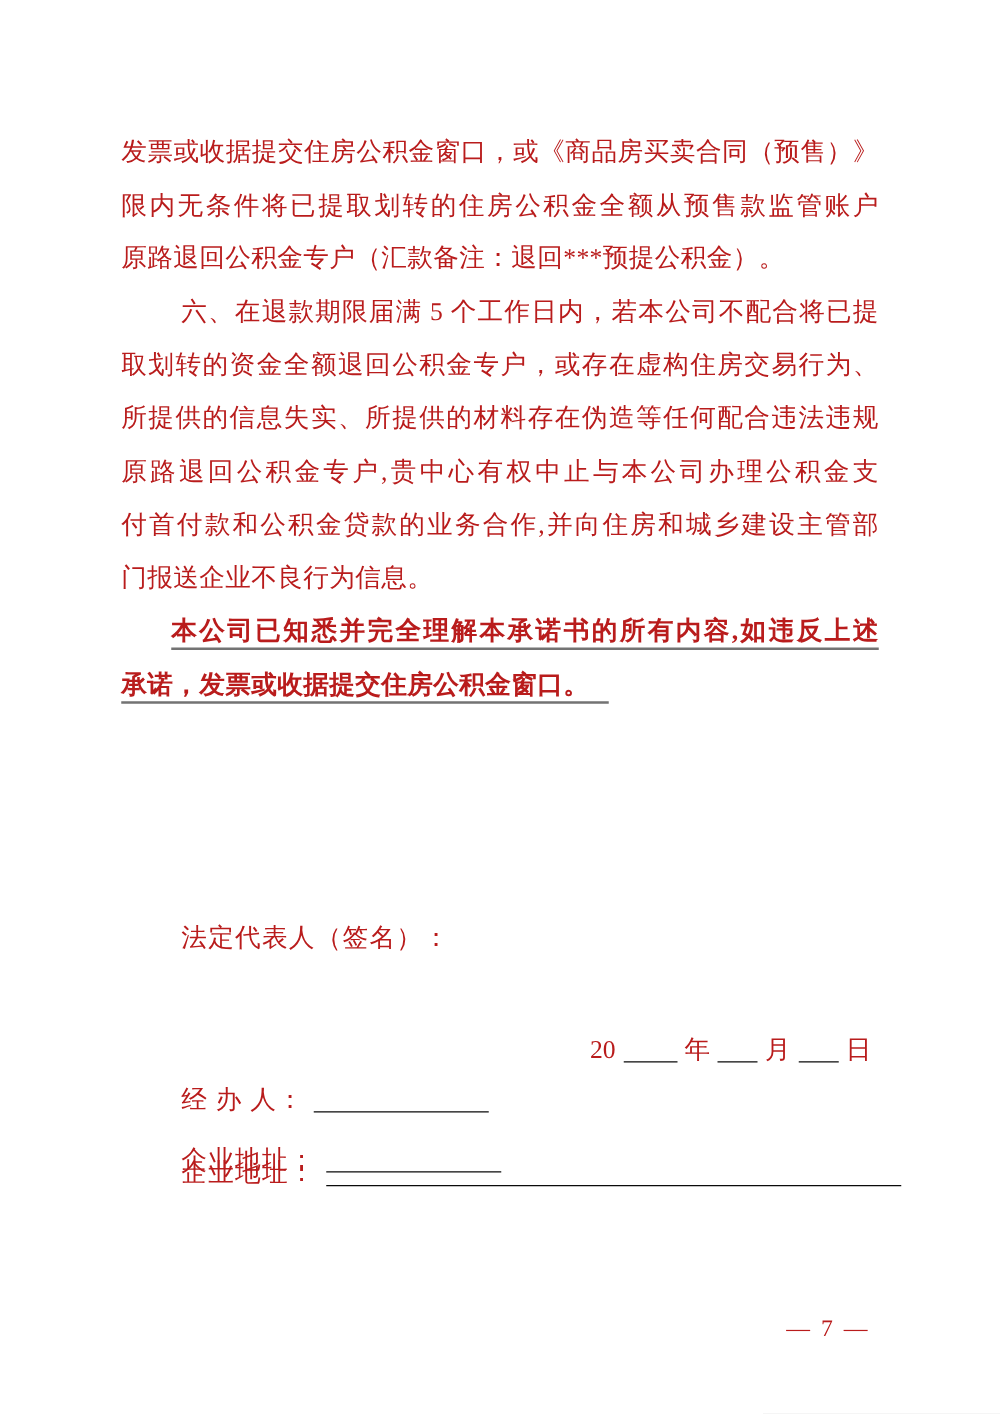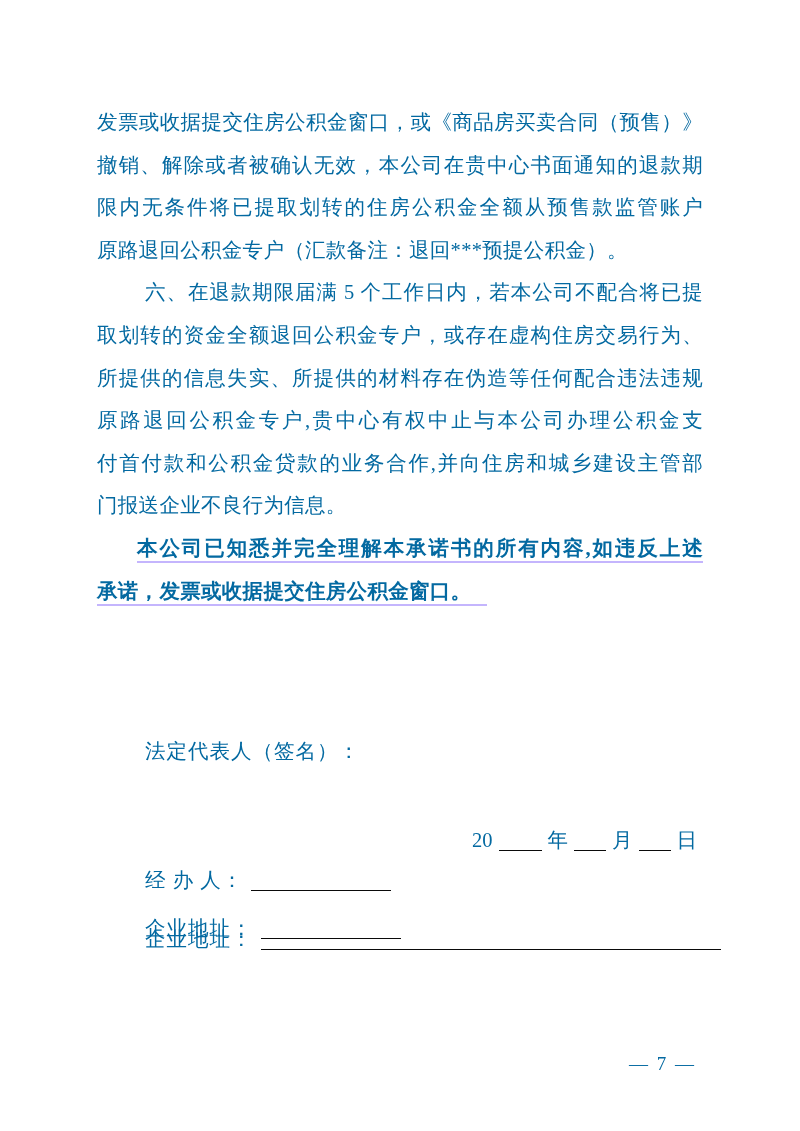--- a/index.html
+++ b/index.html
@@ -3,21 +3,21 @@
 <meta charset="utf-8">
 <style>
   * { margin: 0; padding: 0; box-sizing: border-box; }
   html, body { background: #e8e8e8; }
   .page {
     position: relative;
     width: 800px;
     height: 1131px;
     background: #ffffff;
     font-family: "Liberation Serif", "DejaVu Serif", serif;
-    color: #0369a1;
+    color: #b91c1c;
     overflow: hidden;
   }
   .content {
     position: absolute;
     left: 97px;
     top: 101px;
     width: 606px;
     font-size: 20.5px;
   }
   .line {
@@ -29,21 +29,21 @@
   .jline {
     white-space: normal;
     text-align: justify;
     text-align-last: justify;
     text-justify: inter-ideograph;
   }
   .indent-big { text-indent: 48px; }
   .indent { text-indent: 40px; }
   .bold { font-weight: 700; }
   .ul-span {
-    border-bottom: 2px solid #c4b5fd;
+    border-bottom: 2px solid #737373;
     padding-bottom: 2px;
   }
   .ul-tail { padding-right: 16px; }
   .sig-label {
     position: absolute;
     left: 145px;
     font-size: 20.5px;
     line-height: 26px;
     letter-spacing: 1px;
     white-space: nowrap;
@@ -81,21 +81,20 @@
 </style>
 </head>
 <body>
 
 <div class="page">
 
   <div class="content">
 
     <div>
       <div class="line jline">发票或收据提交住房公积金窗口，或《商品房买卖合同（预售）》</div>
-      <div class="line jline">撤销、解除或者被确认无效，本公司在贵中心书面通知的退款期</div>
       <div class="line jline">限内无条件将已提取划转的住房公积金全额从预售款监管账户</div>
       <div class="line">原路退回公积金专户（汇款备注：退回***预提公积金）。</div>
     </div>
 
     <div>
       <div class="line jline indent-big">六、在退款期限届满 5 个工作日内，若本公司不配合将已提</div>
       <div class="line jline">取划转的资金全额退回公积金专户，或存在虚构住房交易行为、</div>
       <div class="line jline">所提供的信息失实、所提供的材料存在伪造等任何配合违法违规</div>
       <div class="line jline">原路退回公积金专户,贵中心有权中止与本公司办理公积金支</div>
       <div class="line jline">付首付款和公积金贷款的业务合作,并向住房和城乡建设主管部</div>

